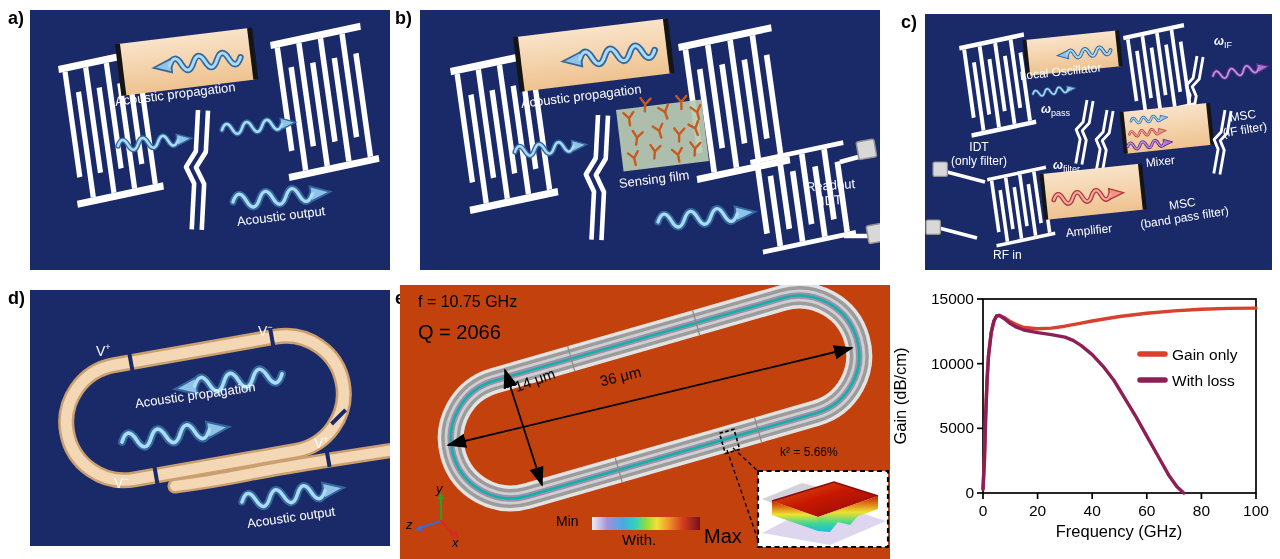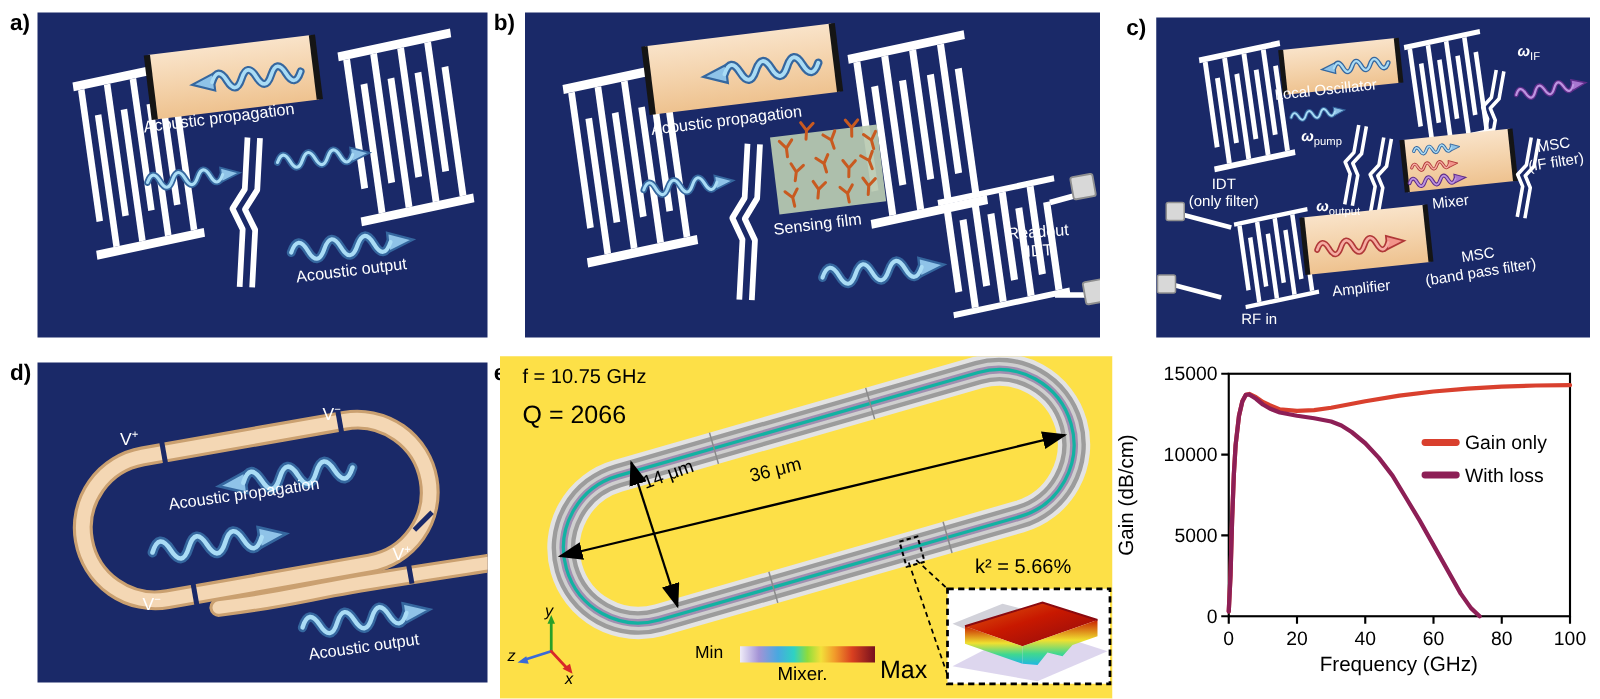--- a/index.html
+++ b/index.html
@@ -219,27 +219,27 @@
       <use href="#pad" transform="translate(8,148) scale(0.8)"></use>
       <use href="#pad" transform="translate(1,206) scale(0.8)"></use>
       <g transform="translate(117,160) rotate(-6)">
         <rect x="0" y="0" width="98" height="46" fill="url(#peach)"></rect>
         <rect x="-2.5" y="0" width="4" height="46" fill="#151515"></rect>
         <rect x="96.5" y="0" width="4" height="46" fill="#151515"></rect>
         <use href="#wavR" transform="translate(9,27) scale(0.68)"></use>
       </g>
     </svg>
     <span class="lb wlb2" style="left:94px;top:55px;transform:rotate(-6deg)">Local Oscillator</span>
-    <span class="lb wlb2 om" style="left:116px;top:88px"><i>ω</i><sub>pump</sub></span>
+    <span class="lb wlb2 om" style="left:116px;top:88px"><i>ω</i><sub>pass</sub></span>
     <span class="lb wlb2 om" style="left:289px;top:20px"><i>ω</i><sub>IF</sub></span>
     <span class="lb wlb2 ctr" style="left:284px;top:100px;width:66px;transform:rotate(-9deg)"><span>MSC</span><br><span>(IF filter)</span></span>
     <span class="lb wlb2" style="left:220px;top:142px;transform:rotate(-6deg)">Mixer</span>
     <span class="lb wlb2 ctr" style="left:8px;top:126px;width:92px"><span>IDT</span><br><span>(only filter)</span></span>
     <span class="lb wlb2" style="left:68px;top:234px">RF in</span>
-    <span class="lb wlb2 om" style="left:128px;top:144px"><i>ω</i><sub>output</sub></span>
+    <span class="lb wlb2 om" style="left:128px;top:144px"><i>ω</i><sub>filter</sub></span>
     <span class="lb wlb2" style="left:140px;top:212px;transform:rotate(-6deg)">Amplifier</span>
     <span class="lb wlb2 ctr" style="left:198px;top:192px;width:118px;transform:rotate(-9deg)"><span>MSC</span><br><span>(band pass filter)</span></span>
   </div>
 
   <div class="panel navy" id="pd" style="left:30px;top:290px;width:360px;height:256px">
     <svg width="360" height="256" viewBox="0 0 360 256">
       <g fill="none">
         <path d="M145,196 C195,190 215,184 250,178 C285,172 325,166 364,160" stroke="#caa070" stroke-width="15" stroke-linecap="round"></path>
         <path d="M145,196 C195,190 215,184 250,178 C285,172 325,166 364,160" stroke="#f4d7b4" stroke-width="10" stroke-linecap="round"></path>
         <rect x="296" y="160" width="4" height="17" fill="#1a2968" transform="rotate(-10 298 168)"></rect>
@@ -257,21 +257,21 @@
       <use href="#wavB" transform="translate(212,212) rotate(-8) scale(1.0)"></use>
     </svg>
     <span class="lb wlb" style="left:66px;top:52px;font-size:14px"><span>V</span><sup>+</sup></span>
     <span class="lb wlb" style="left:228px;top:32px;font-size:14px"><span>V</span><sup>−</sup></span>
     <span class="lb wlb" style="left:284px;top:144px;font-size:14px"><span>V</span><sup>+</sup></span>
     <span class="lb wlb" style="left:84px;top:184px;font-size:14px"><span>V</span><sup>−</sup></span>
     <span class="lb wlb" style="left:104px;top:106px;transform:rotate(-8deg)">Acoustic propagation</span>
     <span class="lb wlb" style="left:216px;top:226px;transform:rotate(-8deg)">Acoustic output</span>
   </div>
 
-  <div class="panel" id="pe" style="left:400px;top:285px;width:490px;height:274px;background:#fde047">
+  <div class="panel" id="pe" style="left:400px;top:285px;width:490px;height:274px;background:#c2410c">
     <svg width="490" height="274" viewBox="0 0 490 274">
       <g transform="translate(255,112) rotate(-16)">
         <rect x="-210" y="-60" width="420" height="120" rx="60" fill="none" stroke="#e3e3e3" stroke-width="26"></rect>
         <rect x="-210" y="-60" width="420" height="120" rx="60" fill="none" stroke="#9c9c9c" stroke-width="19"></rect>
         <rect x="-210" y="-60" width="420" height="120" rx="60" fill="none" stroke="#cfcfcf" stroke-width="12"></rect>
         <rect x="-210" y="-60" width="420" height="120" rx="60" fill="none" stroke="#a08fb0" stroke-width="6.5"></rect>
         <rect x="-210" y="-60" width="420" height="120" rx="60" fill="none" stroke="#12b2a2" stroke-width="2.6"></rect>
         <line x1="-70" y1="-73" x2="-70" y2="-47" stroke="#8a8a8a" stroke-width="1.2"></line>
         <line x1="60" y1="-73" x2="60" y2="-47" stroke="#8a8a8a" stroke-width="1.2"></line>
         <line x1="-55" y1="47" x2="-55" y2="73" stroke="#8a8a8a" stroke-width="1.2"></line>
@@ -298,24 +298,24 @@
         <line x1="41" y1="236" x2="19" y2="243" stroke="#3a6ad8" stroke-width="2.2"></line>
         <polygon points="21,240 23,246 14,245" fill="#3a6ad8"></polygon>
         <line x1="41" y1="236" x2="54" y2="250" stroke="#d82828" stroke-width="2.2"></line>
         <polygon points="50,250 56,246 58,254" fill="#d82828"></polygon>
       </g>
     </svg>
     <span class="lb blk" style="left:18px;top:8px;font-size:16px">f = 10.75 GHz</span>
     <span class="lb blk" style="left:18px;top:36px;font-size:20px">Q = 2066</span>
     <span class="lb blk" style="left:198px;top:88px;font-size:15px;transform:rotate(-14deg)">36 μm</span>
     <span class="lb blk" style="left:112px;top:94px;font-size:15px;transform:rotate(-20deg)">14 μm</span>
-    <span class="lb blk" style="left:380px;top:160px;font-size:16px">k² = 5.66%</span>
+    <span class="lb blk" style="left:380px;top:160px;font-size:12px">k² = 5.66%</span>
     <span class="lb blk" style="left:156px;top:228px;font-size:14px">Min</span>
     <span class="lb blk" style="left:304px;top:240px;font-size:20px">Max</span>
-    <span class="lb blk" style="left:222px;top:246px;font-size:15px">Mixer.</span>
+    <span class="lb blk" style="left:222px;top:246px;font-size:15px">With.</span>
     <span class="lb blk" style="left:36px;top:196px;font-size:13px;font-style:italic">y</span>
     <span class="lb blk" style="left:6px;top:232px;font-size:13px;font-style:italic">z</span>
     <span class="lb blk" style="left:52px;top:250px;font-size:13px;font-style:italic">x</span>
   </div>
 
   <div class="panel" id="pf" style="left:890px;top:285px;width:390px;height:274px;background:#fff">
     <svg id="fplot" width="390" height="274" viewBox="0 0 390 274">
       <text transform="translate(16 111) rotate(-90)" text-anchor="middle" font-size="16.5">Gain (dB/cm)</text>
       <text x="229" y="252" text-anchor="middle" font-size="16.5">Frequency (GHz)</text>
     <rect x="93" y="14" width="273" height="194" fill="none" stroke="#000" stroke-width="1.7"></rect>

